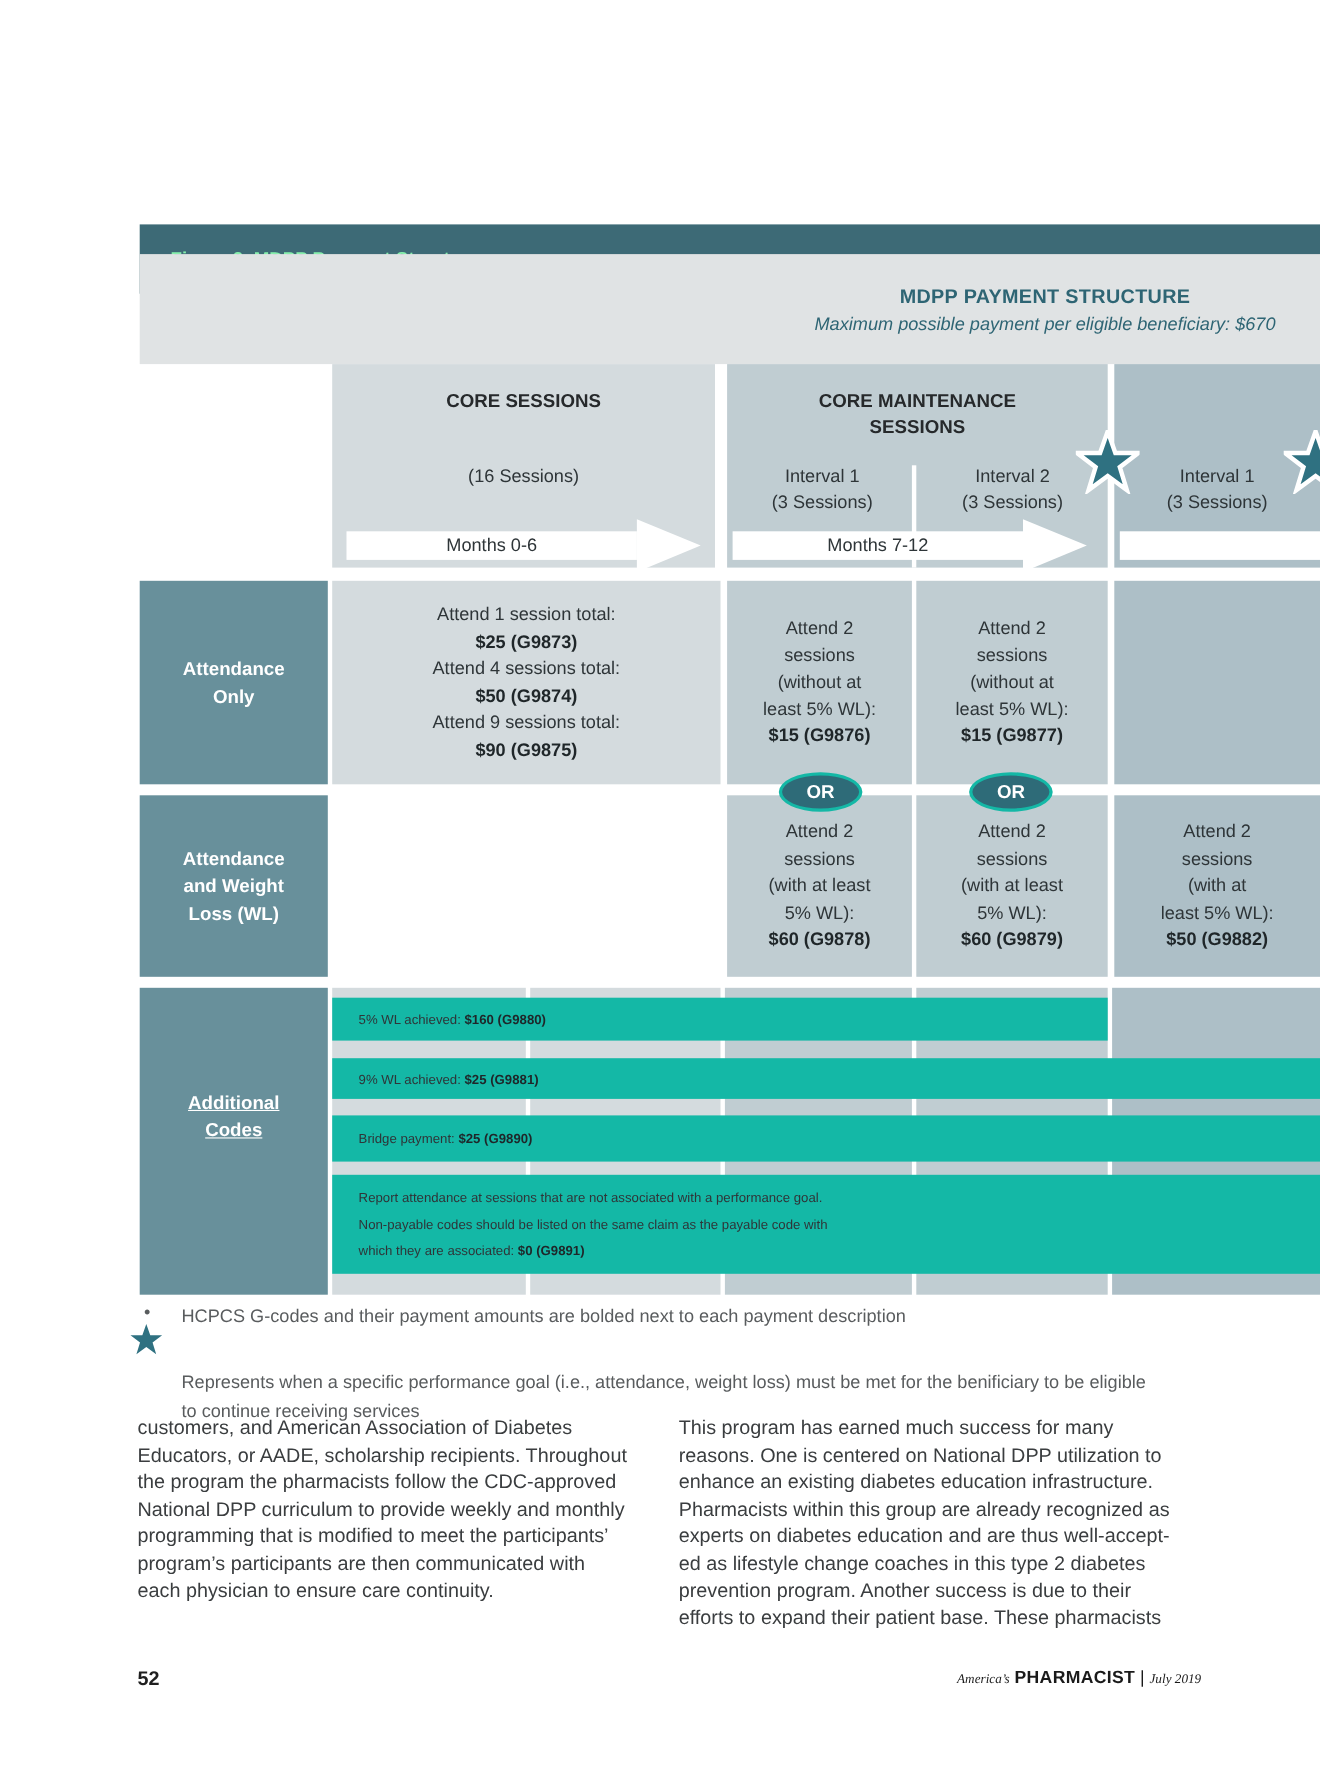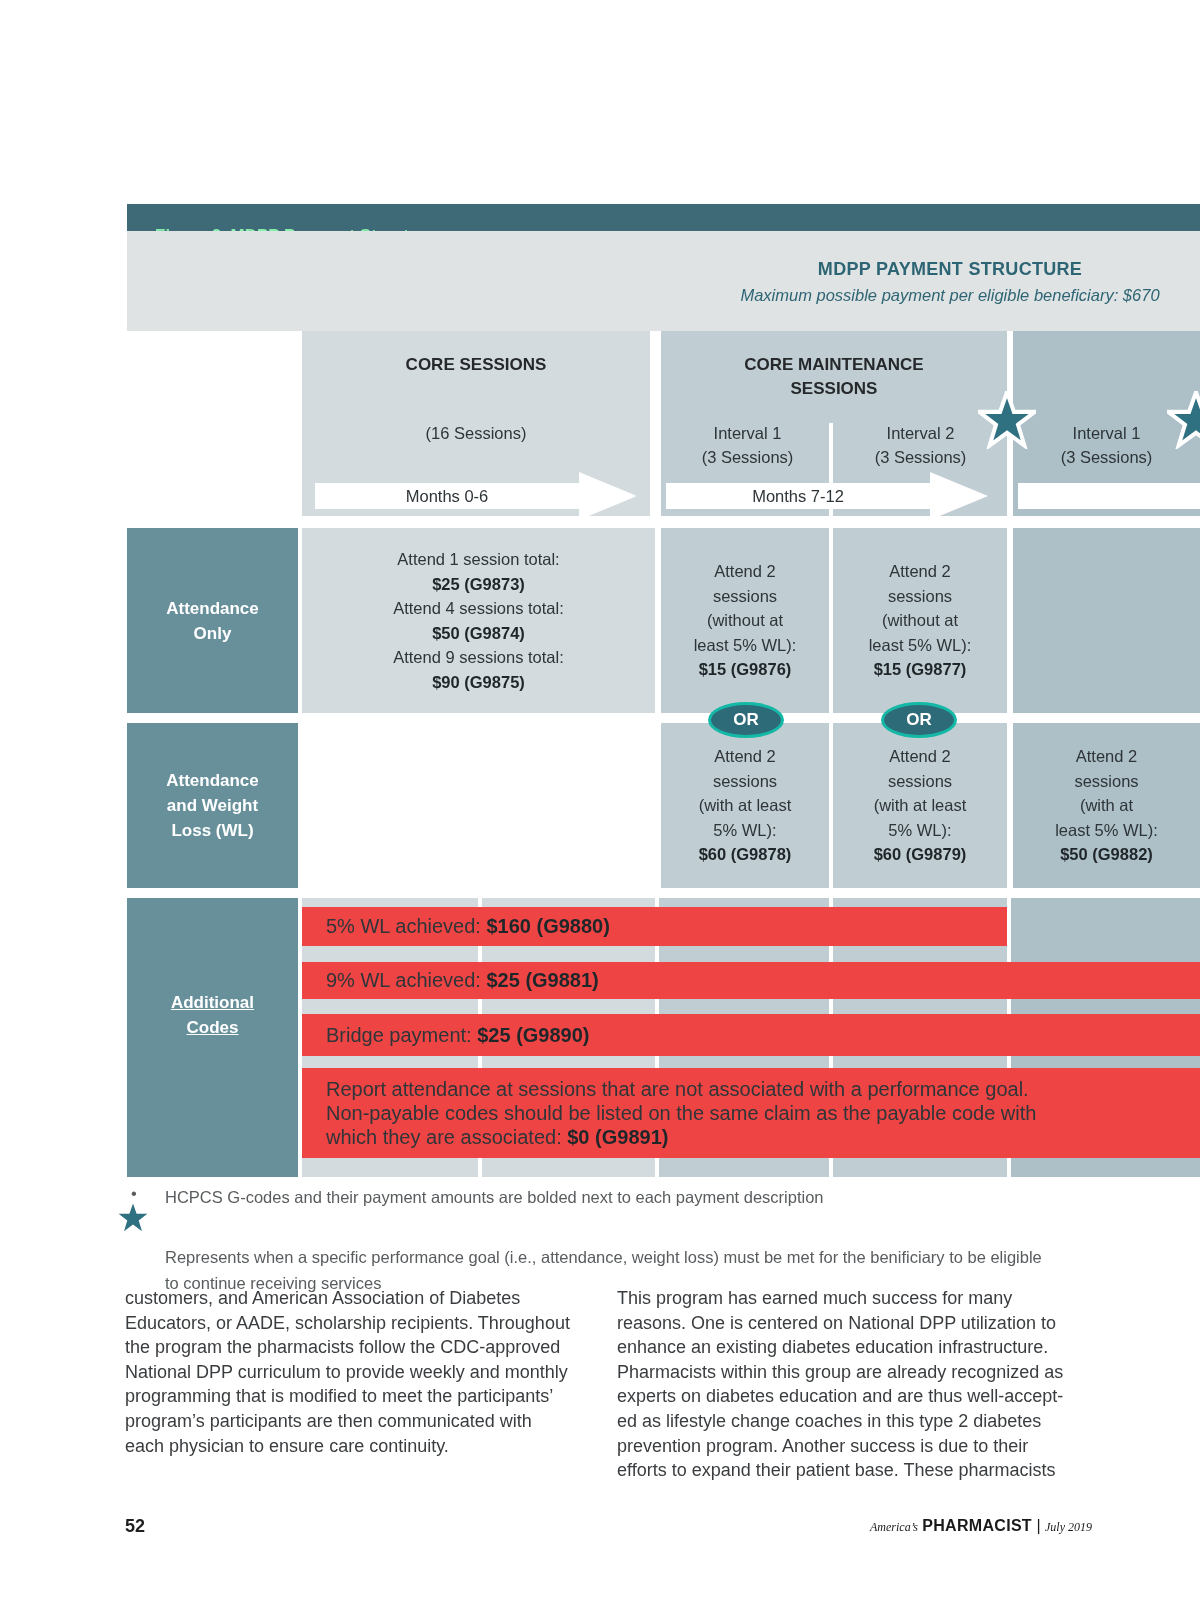--- a/index.html
+++ b/index.html
@@ -70,21 +70,21 @@
       justify-content:center;z-index:6;box-sizing:border-box;}
   .or-1{left:708px;} .or-2{left:881px;}
 
   
   .strip{top:898px;height:279px;}
   .s1{left:302px;width:176px;background:var(--c-core_col_bg);}
   .s2{left:482px;width:173px;background:var(--c-core_col_bg);}
   .s3{left:659px;width:170px;background:var(--c-maintenance_col_bg);}
   .s4{left:833px;width:174px;background:var(--c-maintenance_col_bg);}
   .s5{left:1011px;width:189px;background:var(--c-ongoing_col_bg);}
-  .wbar{background:#ef4444;z-index:3;display:flex;align-items:center;font-size:20px;color:#2f3538;
+  .wbar{background:#14b8a6;z-index:3;display:flex;align-items:center;font-size:12px;color:#2f3538;
       padding-left:24px;box-sizing:border-box;text-align:center;}
   .wbar .b{font-weight:bold;}
   .bar1{left:302px;top:907px;width:705px;height:39px;}
   .bar2{left:302px;top:962px;width:898px;height:37px;}
   .bar3{left:302px;top:1014px;width:898px;height:42px;}
   .bar4{left:302px;top:1068px;width:898px;height:90px;align-items:flex-start;flex-direction:column;
       justify-content:center;line-height:24px;}
 
   
   .legend-bullet{left:131px;top:1184px;font-size:16.5px;color:#595c5e;}

